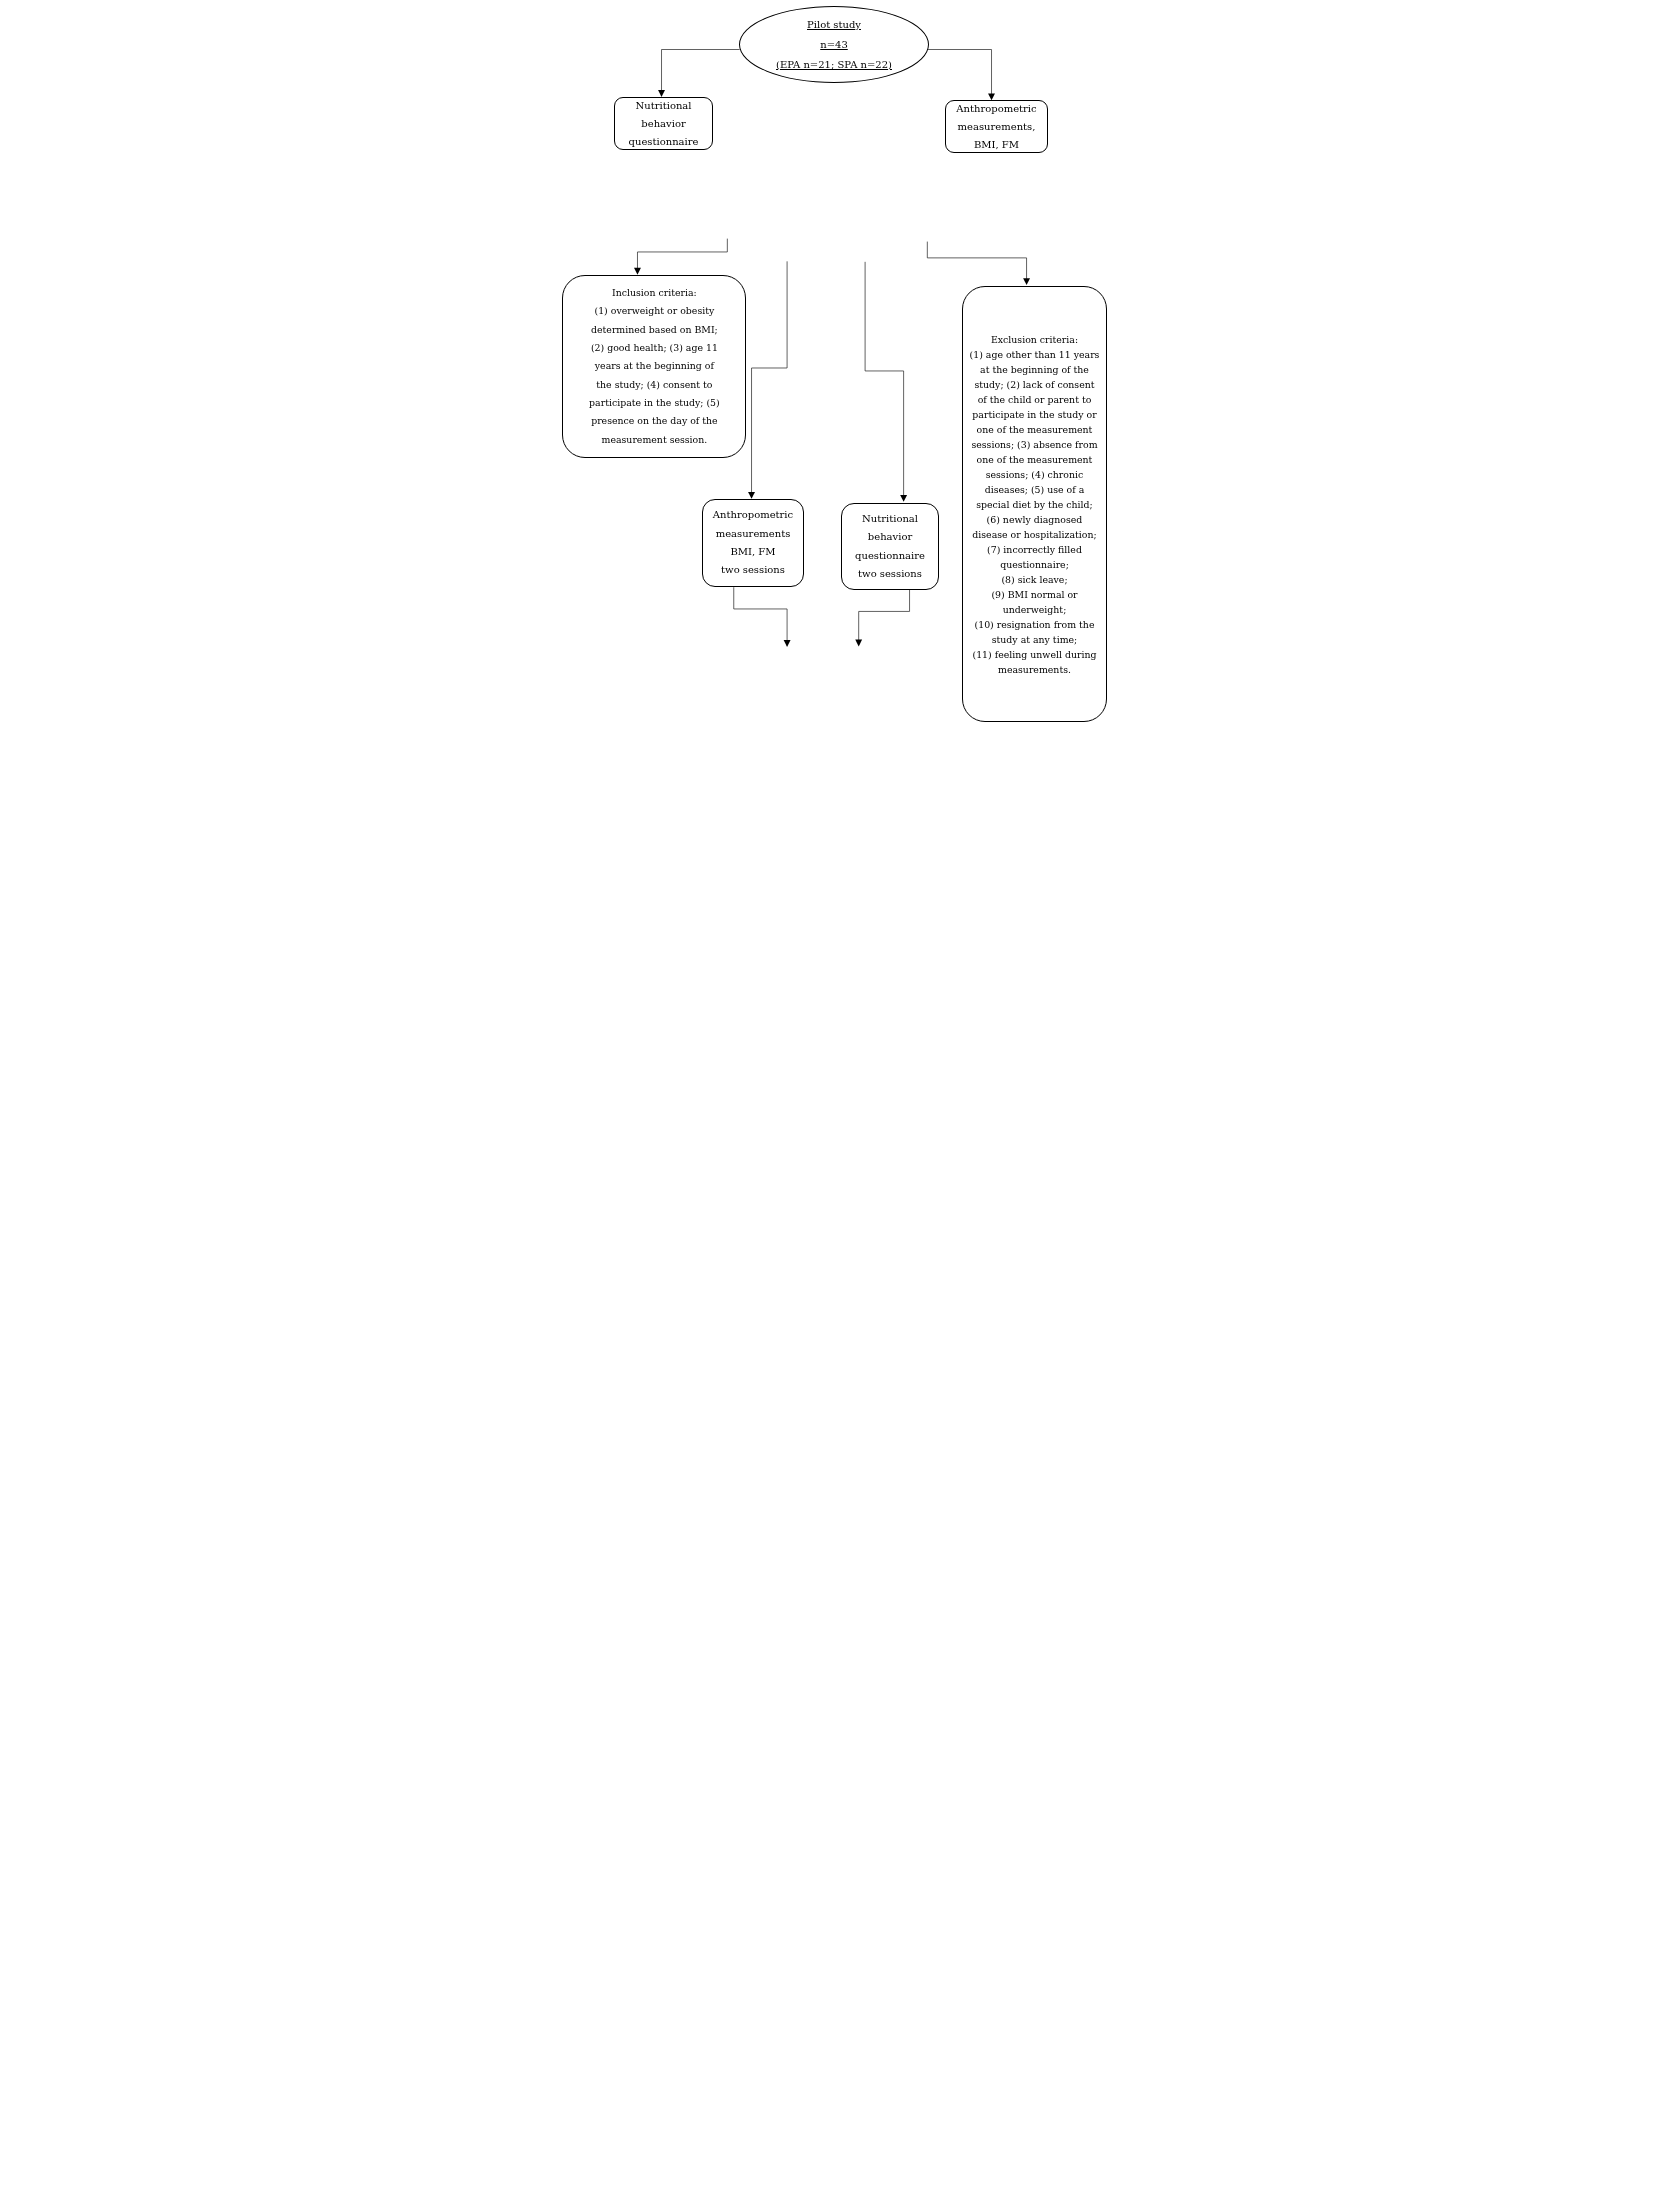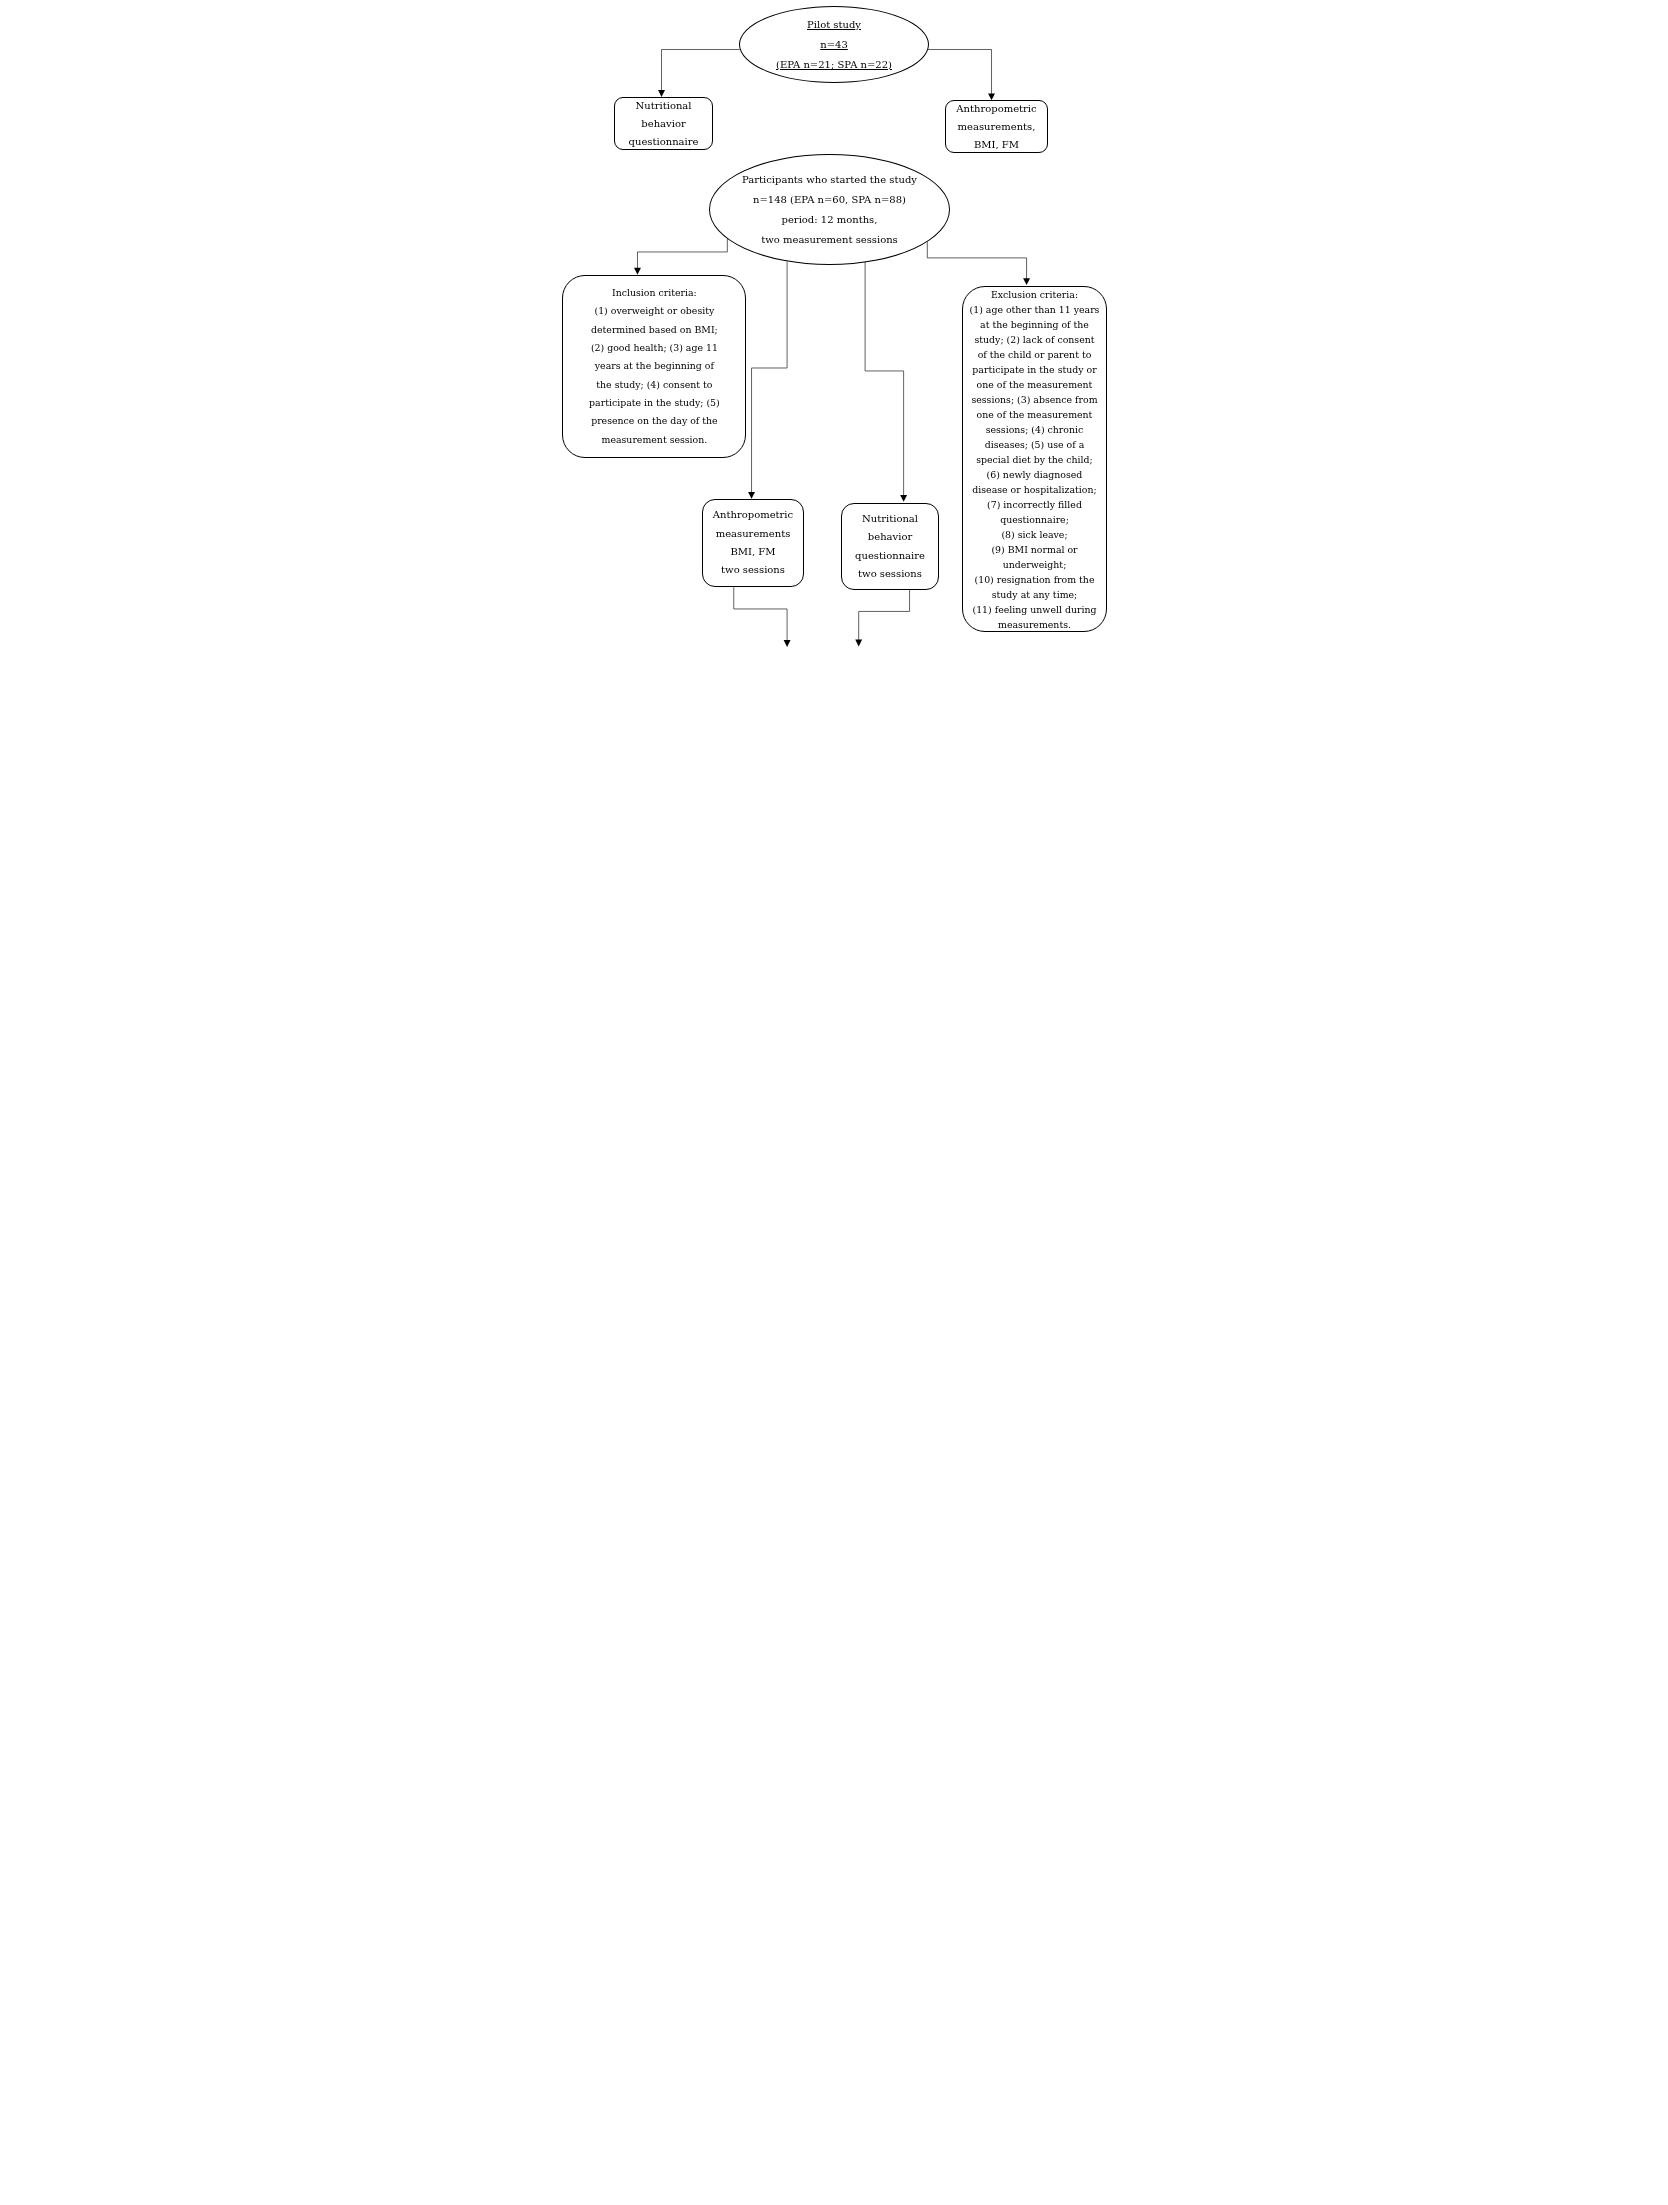--- a/index.html
+++ b/index.html
@@ -38,21 +38,21 @@
   .ellipse { border-radius: 50%; }
   .rbox-sm { border-radius: 9px; }
   .rbox-md { border-radius: 13px; }
   .rbox-lg { border-radius: 23px; }
 
   #pilot-ellipse        { left: 183px;  top: 6.4px;   width: 190px; height: 77px; font-size: 10px; line-height: 20px; text-decoration: underline; }
   #nutritional-box      { left: 58px;  top: 97px;  width: 99px; height: 53px; font-size: 10px; line-height: 18px; }
   #anthropometric-box   { left: 389px;  top: 100px;  width: 103px; height: 53px; font-size: 10px; line-height: 18px; }
   #started-ellipse      { left: 153px;  top: 154px;  width: 241px; height: 111px; font-size: 10px; line-height: 20px; }
   #inclusion-box        { left: 6.4px;   top: 275px;  width: 184px; height: 183px; font-size: 9.4px; line-height: 18.3px; padding: 3px 5px; }
-  #exclusion-box        { left: 406px;  top: 286px;  width: 145px; height: 346px; font-size: 9.4px; line-height: 15px; padding: 2px 5px; }
+  #exclusion-box        { left: 406px;  top: 286px;  width: 145px; height: 436px; font-size: 9.4px; line-height: 15px; padding: 2px 5px; }
   #anthro-sessions-box  { left: 146px;  top: 499px; width: 102px; height: 88px; font-size: 10px; line-height: 18.3px; }
   #nutri-sessions-box   { left: 285px;  top: 503px; width: 98px; height: 87px; font-size: 10px; line-height: 18.3px; }
   #completed-ellipse    { left: 177px;  top: 643px; width: 183px; height: 89px; font-size: 10px; line-height: 18px; }
 </style>
 </head>
 <body>
 
 <div id="figure">
 
   <svg id="connectors" viewBox="0 0 1126 1488" xmlns="http://www.w3.org/2000/svg">
@@ -89,26 +89,20 @@
 behavior
 questionnaire</span>
   </div>
 
   <div id="anthropometric-box" class="node rbox-sm">
     <span>Anthropometric
 measurements,
 BMI, FM</span>
   </div>
 
-  <div id="started-ellipse" class="node ellipse">
-    <span>Participants who started the study
-n=148 (EPA n=60, SPA n=88)
-period: 12 months,
-two measurement sessions</span>
-  </div>
 
   <div id="inclusion-box" class="node rbox-lg">
     <span>Inclusion criteria:
 (1) overweight or obesity
 determined based on BMI;
 (2) good health; (3) age 11
 years at the beginning of
 the study; (4) consent to
 participate in the study; (5)
 presence on the day of the

